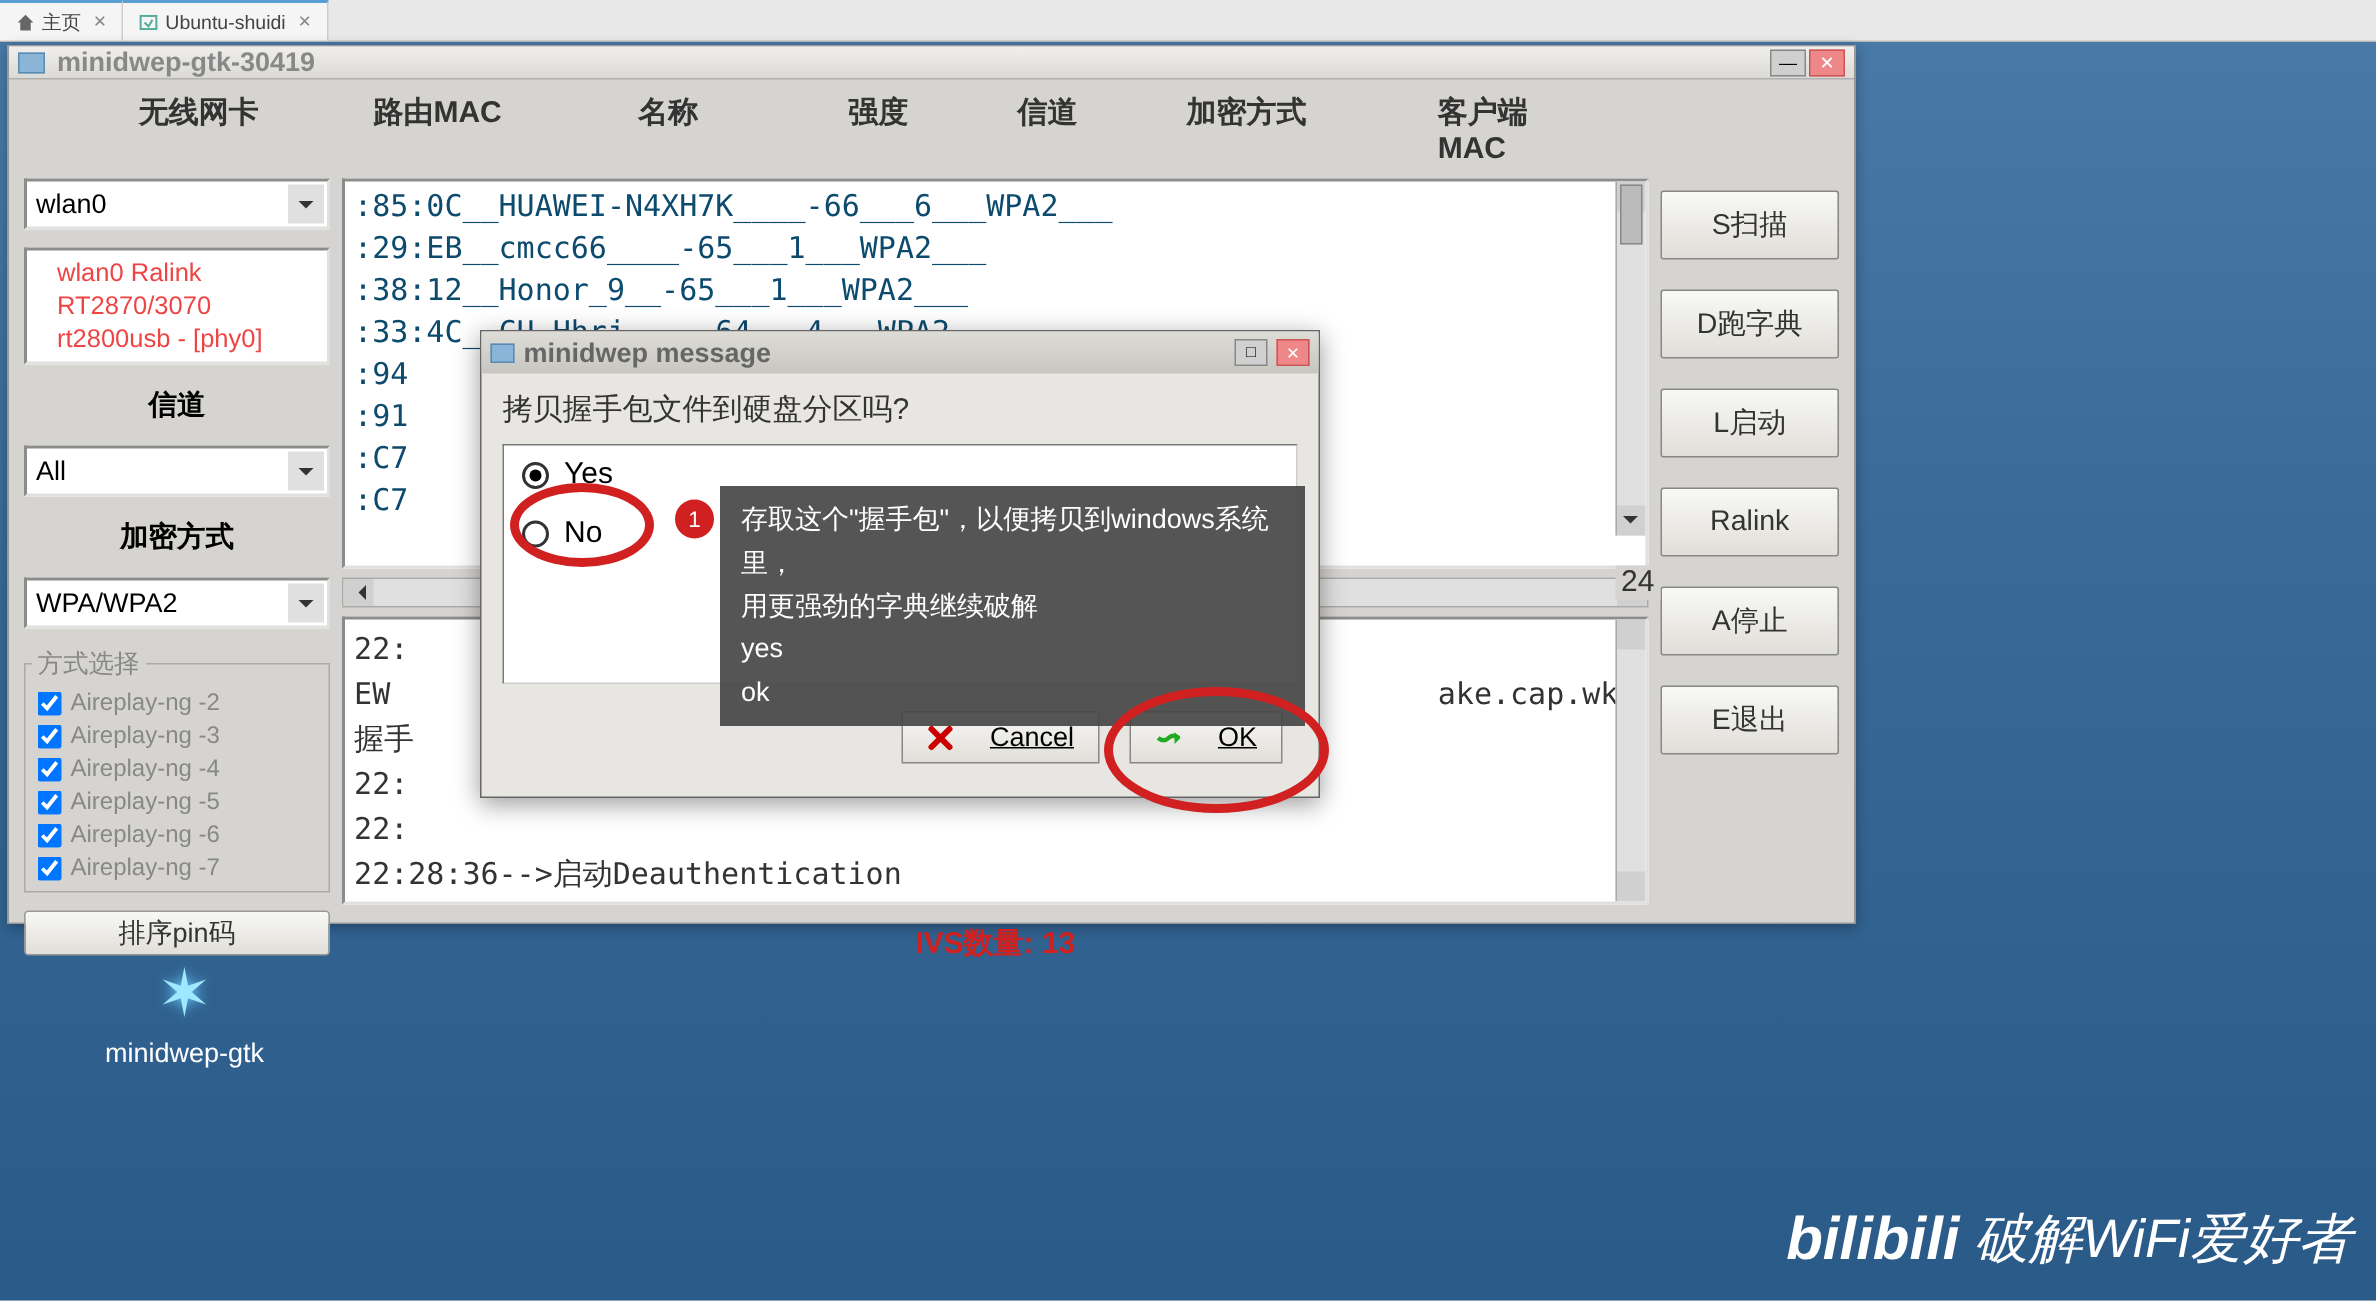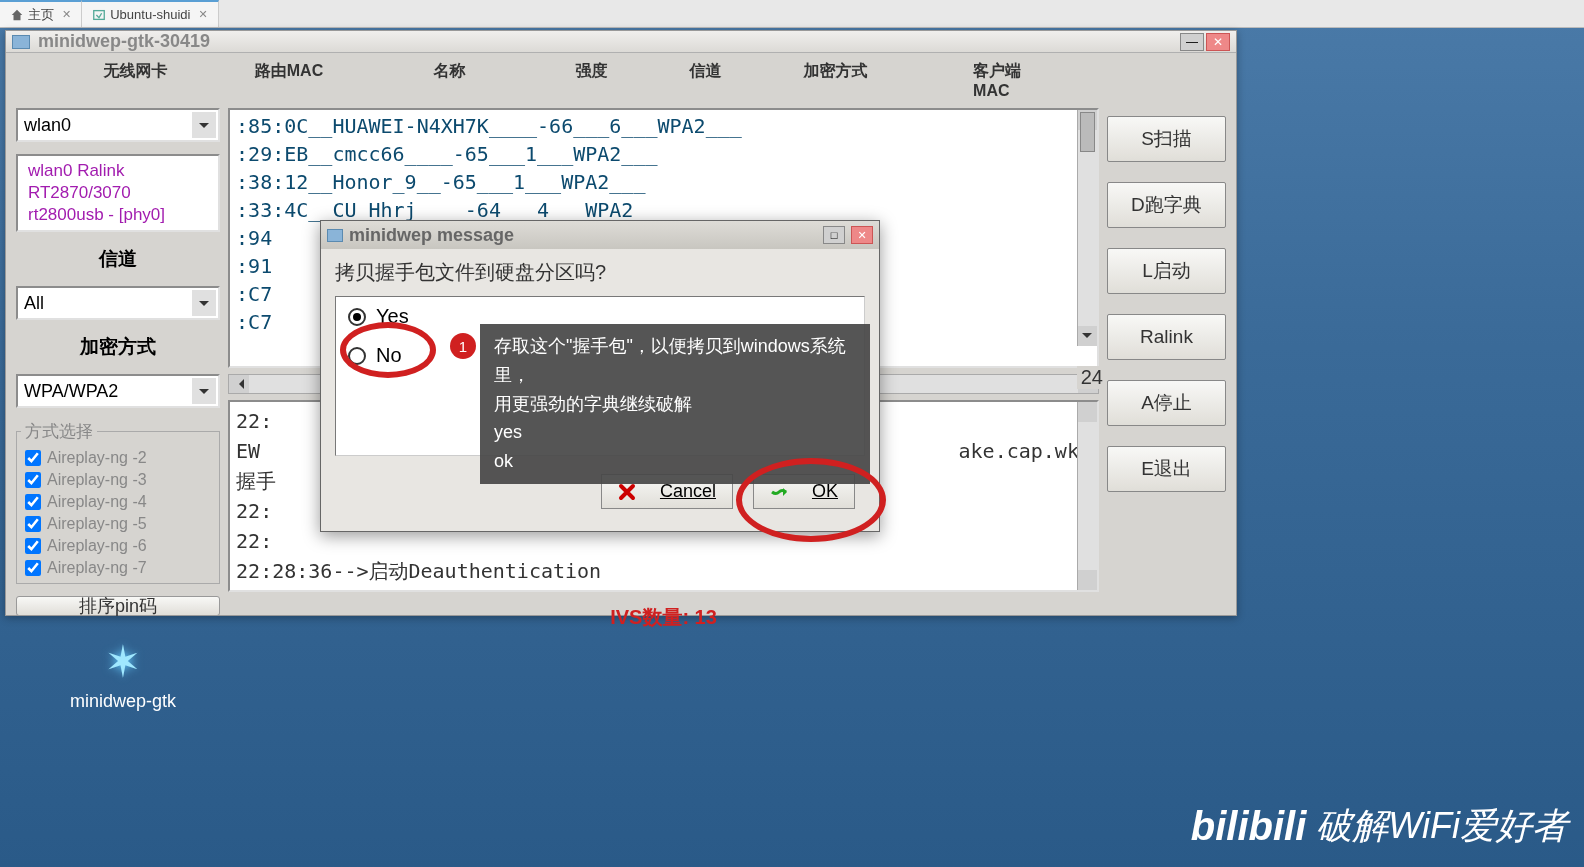--- a/index.html
+++ b/index.html
@@ -39,21 +39,21 @@
 }
 .titlebar .folder-icon { width: 18px; height: 14px; background:#8ab4d8; border:1px solid #5a8ab0; margin-right: 8px; }
 .titlebar .title { flex: 1; font-size: 18px; font-weight: bold; color: #888; }
 .win-btns { display:flex; gap:2px; }
 .win-btn { width: 24px; height: 18px; border: 1px solid #888; display:flex; align-items:center; justify-content:center; font-size:12px; }
 .win-btn.min { background:#d0d0d0; }
 .win-btn.close { background:#e88; border-color:#c55; color:#fff; }
 
 
 .col-headers {
-  display:flex; padding: 8px 10px; font-size: 16px; color:#333; font-weight: bold;
+  display:flex; padding: 8px 10px; font-size: 20px; color:#333; font-weight: bold;
 }
 .ch-left { width: 248px; text-align:center; }
 .ch-mid { flex:1; display:flex; }
 .ch-mid span { margin-right: 40px; }
 .ch-right { width: 140px; }
 
 
 .body {
   flex:1; display:flex; padding: 0 10px 10px 10px; gap: 8px;
 }
@@ -64,32 +64,32 @@
   height: 34px; border: 2px inset #e0e0e0; background:#fff;
   display:flex; align-items:center; padding: 0 6px; font-size:18px;
   position:relative;
 }
 .combo .arrow {
   position:absolute; right:2px; top:2px; bottom:2px; width: 24px;
   background:#e0e0e0; display:flex; align-items:center; justify-content:center;
 }
 .combo .arrow::after { content:""; border:5px solid transparent; border-top-color:#333; margin-top:5px; }
 .card-info {
-  border: 2px inset #e0e0e0; background:#fff; padding:4px 10px;
-  font-size:17px; line-height:1.3; color:#a21caf;
+  border: 2px inset #e0e0e0; background:#fff; padding:4px 20px;
+  font-size:17px; line-height:1.3; color:#ef4444;
 }
 .label-center { text-align:center; font-size:19px; font-weight:bold; padding:2px 0; }
 .fieldset {
   border:1px solid #aaa; padding: 4px; font-size:16px; color:#888;
 }
 .fieldset legend { font-size:17px; color:#888; padding:0 4px; }
 .cb-row { display:flex; align-items:center; gap:6px; padding:2px 4px; }
 .cb-row input { width:16px; height:16px; }
 .btn {
-  height: 20px; background: linear-gradient(180deg,#f8f8f6,#e0ded8);
+  height: 30px; background: linear-gradient(180deg,#f8f8f6,#e0ded8);
   border:1px solid #999; border-radius:3px;
   display:flex; align-items:center; justify-content:center;
   font-size:18px; color:#333;
 }
 
 
 .mid-panel { flex:1; display:flex; flex-direction:column; gap:6px; position:relative; }
 .net-list {
   height: 260px; background:#fff; border:2px inset #e0e0e0;
   overflow:hidden; position:relative;

